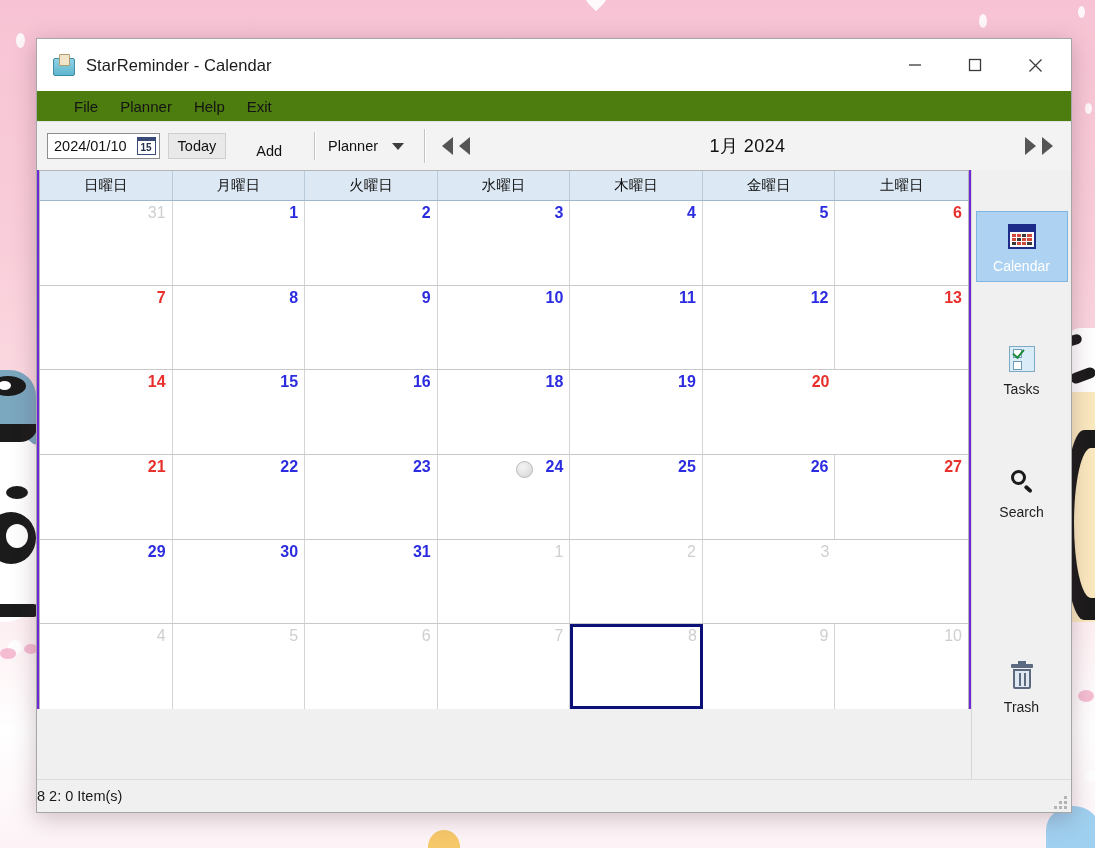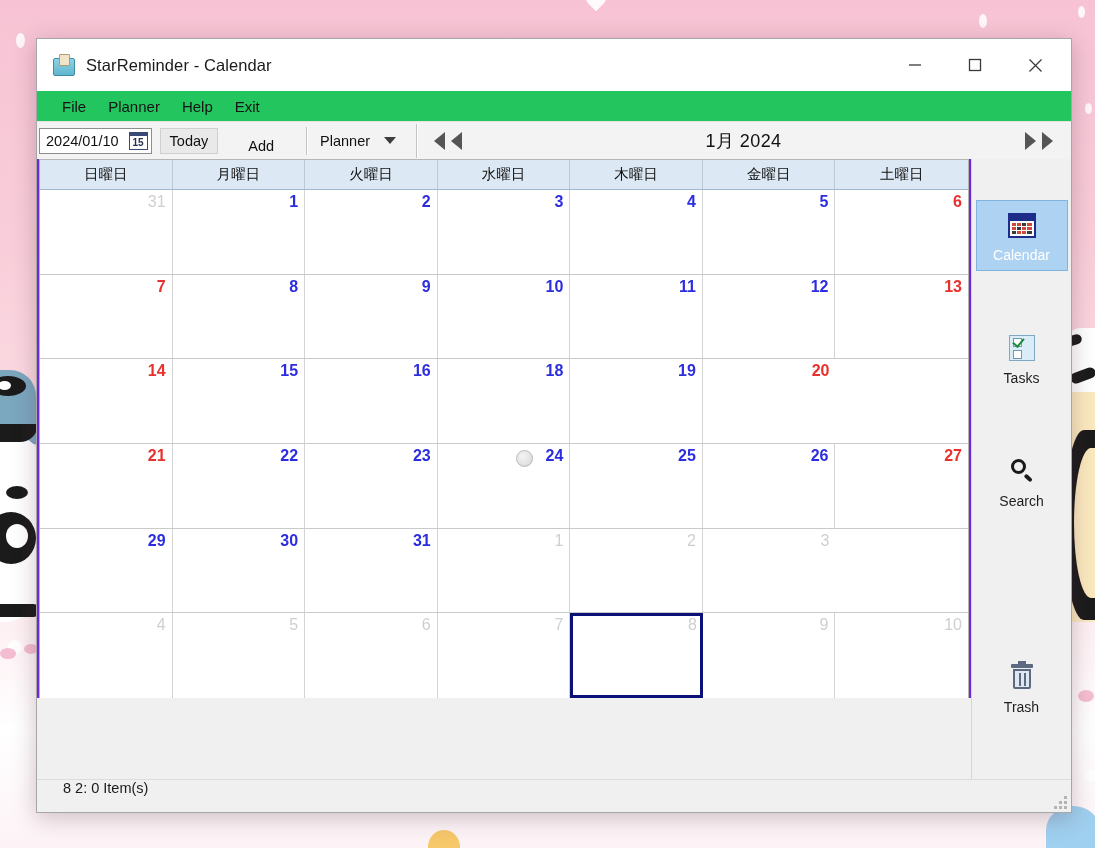--- a/index.html
+++ b/index.html
@@ -109,40 +109,41 @@
     width: 60px; height: 100%;
     display: flex; align-items: center; justify-content: center;
     color: #3a3a3a;
   }
   .winbtn svg { display: block; }
   #btn-close { margin-right: 6px; }
 
   
   #menubar {
     height: 30px;
-    background: #22c55e;
+    background: #4d7c0f;
     display: flex;
     align-items: center;
-    padding-left: 14px;
+    padding-left: 26px;
     flex: 0 0 auto;
   }
   .menu-item {
     font-size: 15px;
     color: #141414;
     padding: 3px 11px;
     white-space: nowrap;
   }
 
   
   #toolbar {
-    height: 38px;
+    height: 49px;
     background: #f3f3f3;
     border-top: 1px solid #e3e3e3;
     display: flex;
     align-items: center;
+    padding-left: 8px;
     flex: 0 0 auto;
   }
   #datebox {
     height: 26px;
     background: #ffffff;
     border: 1px solid #8e8e8e;
     display: flex; align-items: center;
     padding: 0 3px 0 6px;
     margin-left: 2px;
   }
@@ -421,22 +422,22 @@
   }
   .glyph-trash .can::before { left: 4px; }
   .glyph-trash .can::after  { left: 9px; }
 
   
   #statusbar {
     height: 33px;
     flex: 0 0 auto;
     background: #f0f0f0;
     border-top: 1px solid #dcdcdc;
-    display: flex; align-items: flex-start;
-    padding-left: 26px;
+    display: flex; align-items: center;
+    padding-left: 0;
     position: relative;
   }
   #status-text { font-size: 14.5px; color: #1a1a1a; white-space: nowrap; }
   #resize-grip {
     position: absolute; right: 4px; bottom: 3px;
     width: 14px; height: 14px;
     display: grid;
     grid-template-columns: repeat(3,1fr);
     grid-template-rows: repeat(3,1fr);
     gap: 1px;

